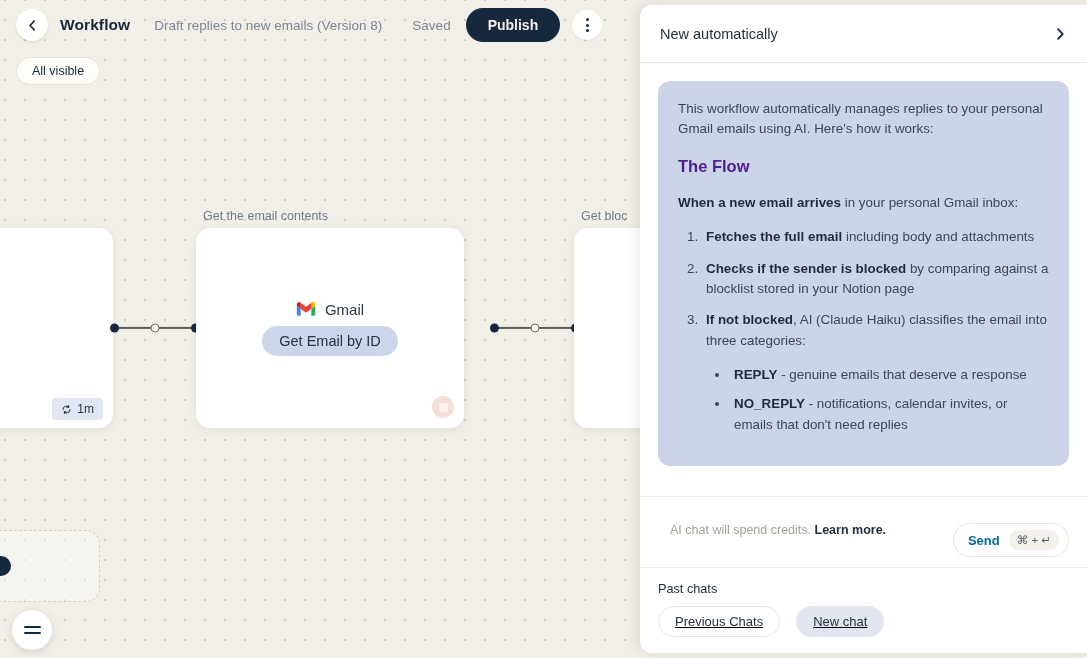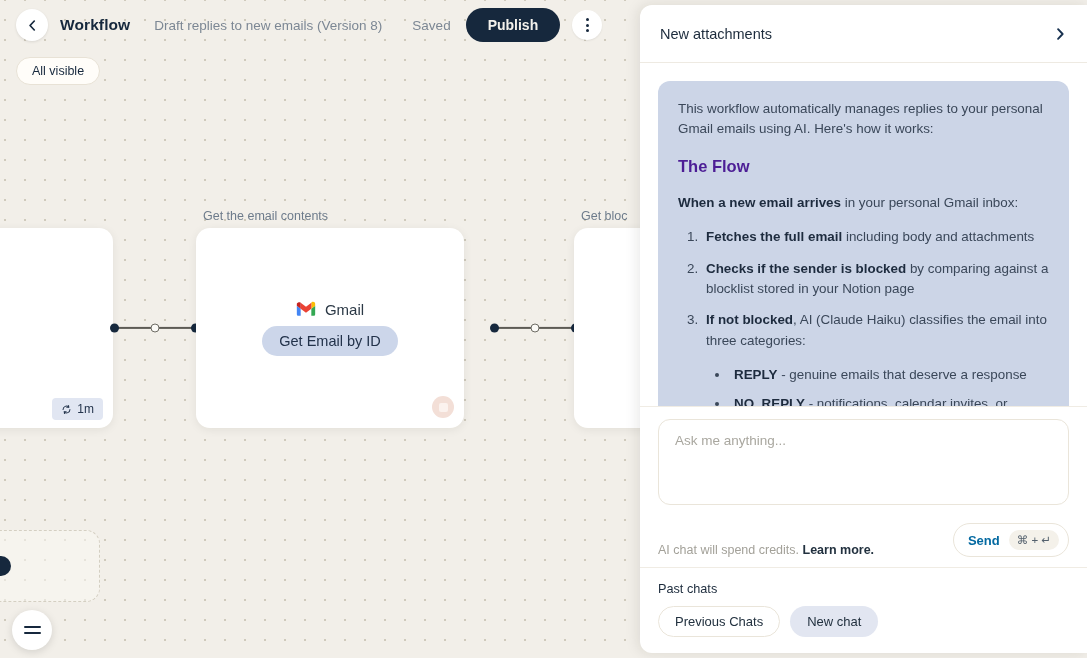--- a/index.html
+++ b/index.html
@@ -187,43 +187,44 @@
   .compose-box {
     width: 100%; height: 86px;
     border: 1.4px solid #eae5da; border-radius: 12px;
     padding: 13px 16px;
     font-size: 13.5px; color: #22313f;
     font-family: "Liberation Sans", sans-serif;
     resize: none; outline: none; background: #fff;
   }
   .compose-box::placeholder { color: #a9a79f; }
   .compose-footer {
-    display: flex; align-items: flex-end; justify-content: space-between;
+    display: flex; align-items: flex-start; justify-content: space-between;
     margin-top: 14px;
+    margin-left: 12px;
   }
   .credits { font-size: 12.5px; color: #a3a199; }
   .credits a { color: #22313f; text-decoration: none; font-weight: 700; }
   .send-btn {
     display: flex; align-items: center; gap: 9px;
     border: 1.3px solid #eae5da; border-radius: 999px;
     background: #fff; padding: 6px 9px 6px 14px; cursor: pointer;
   }
   .send-btn .lbl { font-size: 13px; color: #0369a1; font-weight: 600; }
   .send-btn .kbd {
     background: #f4f1ea; border-radius: 999px;
     padding: 3px 8px; font-size: 11.5px; color: #53606d;
     white-space: nowrap;
   }
 
   .past-chats {
     flex: none; border-top: 1px solid #f0ece4;
     padding: 14px 18px 16px 18px;
   }
   .past-title { font-size: 12.7px; color: #1c2b3c; margin-bottom: 10px; }
-  .past-row { display: flex; gap: 10px; }
+  .past-row { display: flex; gap: 16px; text-decoration: underline; }
   .pill-outline {
     border: 1.3px solid #eae5da; background: #fff;
     border-radius: 999px; padding: 7px 16px;
     font-size: 13px; color: #22313f; cursor: pointer; white-space: nowrap;
   }
   .pill-filled {
     border: none; background: #e2e6f1;
     border-radius: 999px; padding: 8px 17px;
     font-size: 13px; color: #22313f; cursor: pointer; white-space: nowrap;
   }
@@ -310,21 +311,21 @@
         <i></i>
       </div>
     </div>
 
     <div class="chip-allvisible">All visible</div>
   </div>
 
   <div id="chat">
 
     <div class="chat-header">
-      <span class="chat-title">New attachments</span>
+      <span class="chat-title">New automatically</span>
       <span class="collapse-btn">
         <svg width="14" height="14" viewBox="0 0 16 16">
           <path d="M5.8 2.5 11 8l-5.2 5.5" fill="none" stroke="#17314f" stroke-width="2.2" stroke-linecap="round" stroke-linejoin="round"></path>
         </svg>
       </span>
     </div>
 
     <div class="chat-scroll">
       <div class="bubble">
         <p>This workflow automatically manages replies to your personal Gmail emails using AI. Here's how it works:</p>
@@ -349,21 +350,20 @@
                 <strong>NO_REPLY</strong><span> - notifications, calendar invites, or emails that don't need replies</span>
               </li>
 
             </ul>
           </li>
         </ol>
       </div>
     </div>
 
     <div class="chat-compose">
-      <textarea class="compose-box" placeholder="Ask me anything..." style=""></textarea>
       <div class="compose-footer">
         <span class="credits">
           <span>AI chat will spend credits.</span>
           <a href="#">Learn more.</a>
         </span>
         <div class="send-btn">
           <span class="lbl">Send</span>
           <span class="kbd">⌘ + ↵</span>
         </div>
       </div>

